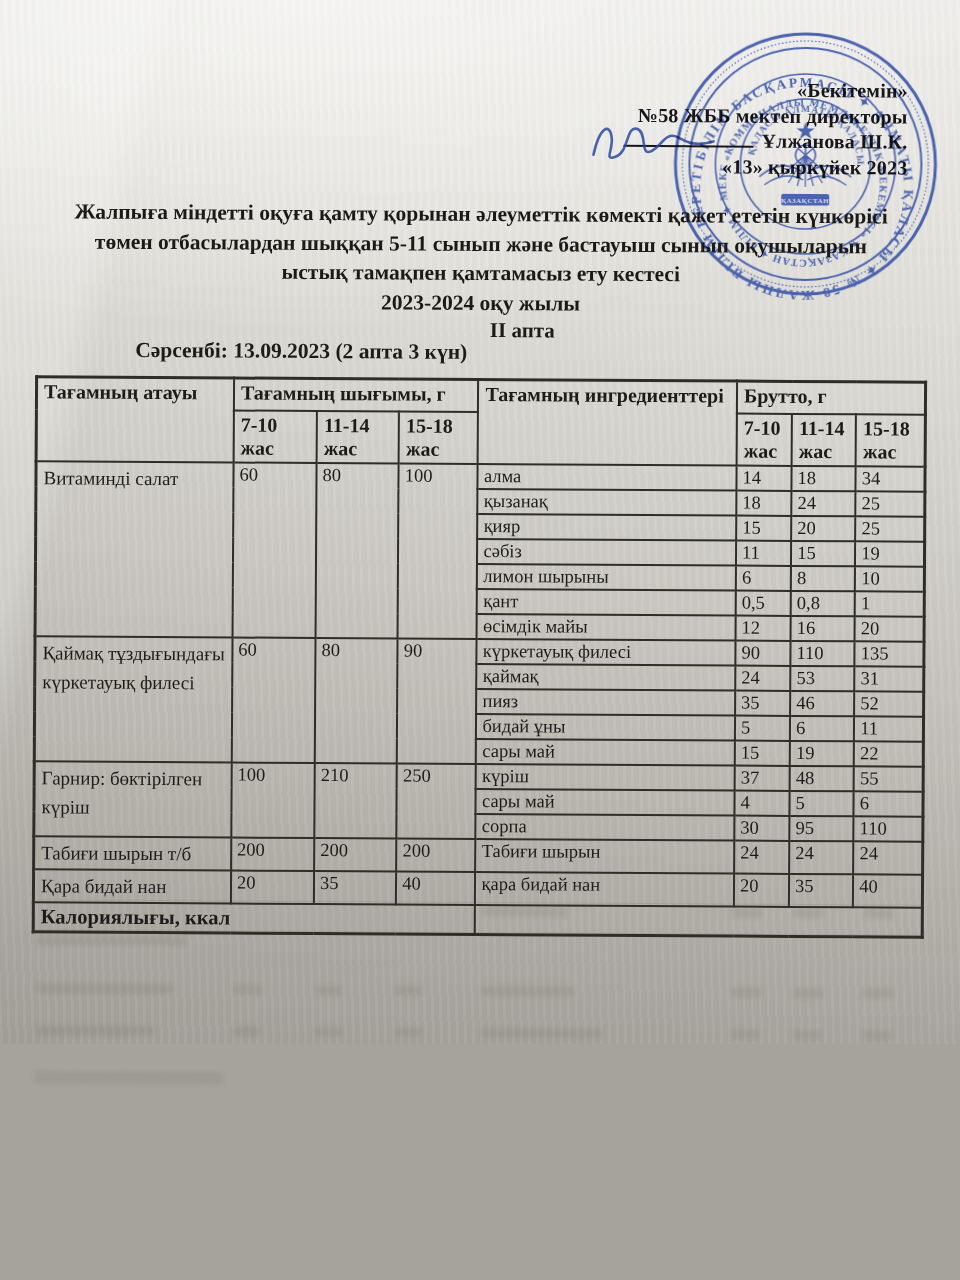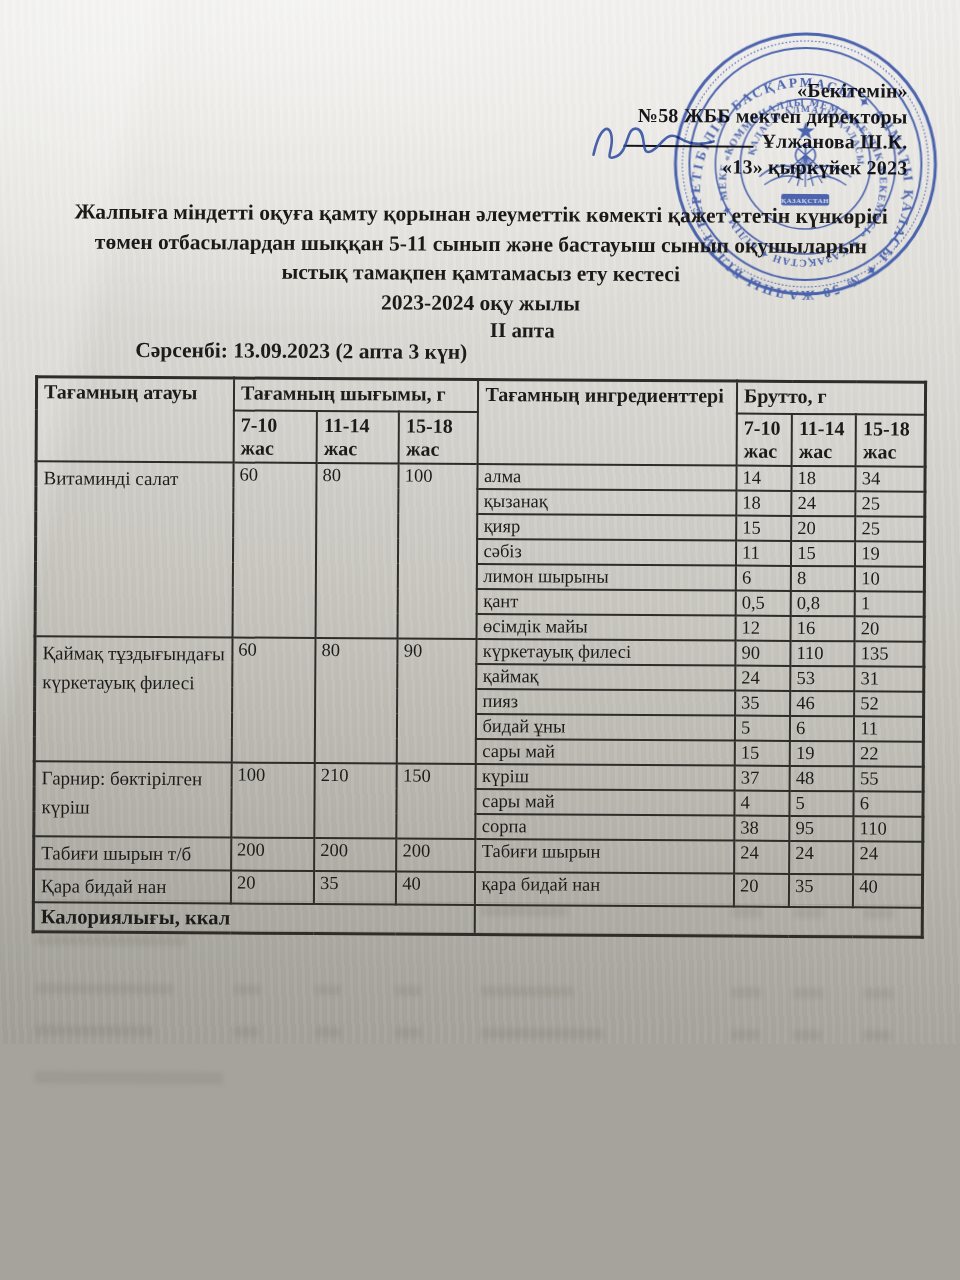--- a/index.html
+++ b/index.html
@@ -219,35 +219,35 @@
           <tr>
             <td class="ing">сары май</td>
             <td class="num">15</td>
             <td class="num">19</td>
             <td class="num">22</td>
           </tr>
           <tr>
             <td class="dish" rowspan="3">Гарнир: бөктірілген күріш</td>
             <td class="out" rowspan="3">100</td>
             <td class="out" rowspan="3">210</td>
-            <td class="out" rowspan="3">150</td>
+            <td class="out" rowspan="3">250</td>
             <td class="ing">күріш</td>
             <td class="num">37</td>
             <td class="num">48</td>
             <td class="num">55</td>
           </tr>
           <tr>
             <td class="ing">сары май</td>
             <td class="num">4</td>
             <td class="num">5</td>
             <td class="num">6</td>
           </tr>
           <tr>
             <td class="ing">сорпа</td>
-            <td class="num">38</td>
+            <td class="num">30</td>
             <td class="num">95</td>
             <td class="num">110</td>
           </tr>
           <tr>
             <td class="dish" rowspan="1">Табиғи шырын т/б</td>
             <td class="out" rowspan="1">200</td>
             <td class="out" rowspan="1">200</td>
             <td class="out" rowspan="1">200</td>
             <td class="ing">Табиғи шырын</td>
             <td class="num">24</td>

